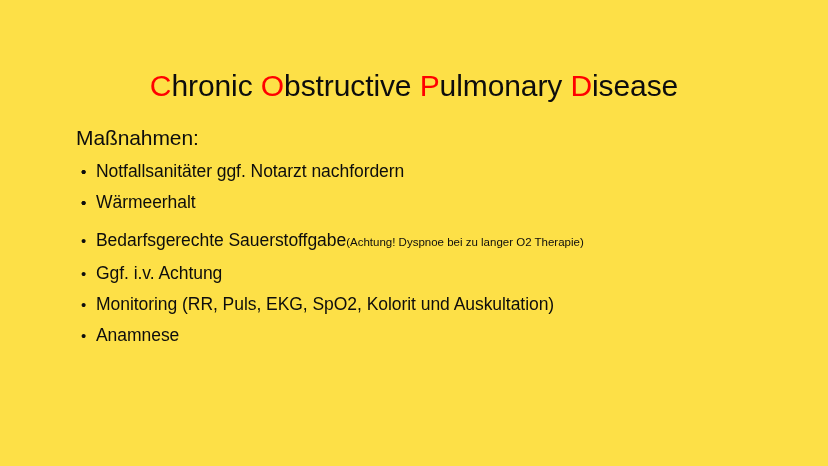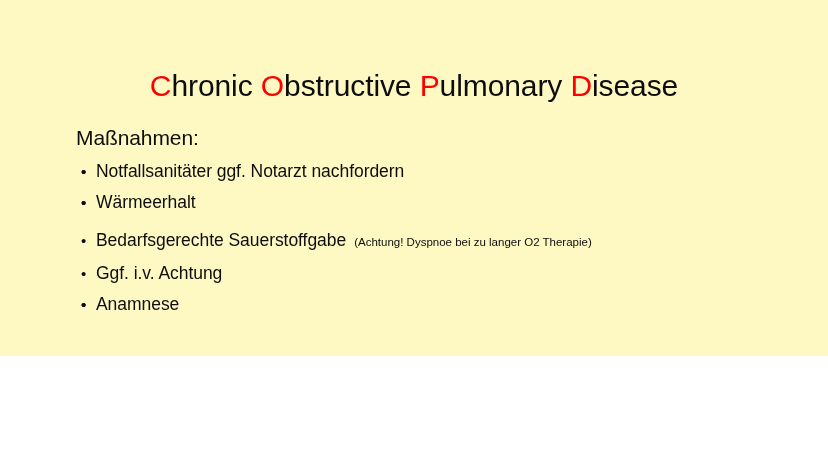--- a/index.html
+++ b/index.html
@@ -11,22 +11,22 @@
     height: 466px;
     background: #ffffff;
     font-family: "Liberation Sans", sans-serif;
     color: #0d0d0d;
     overflow: hidden;
   }
 
   .slide {
     position: relative;
     width: 828px;
-    height: 356px;
-    background: #fef9c3;
+    height: 466px;
+    background: #fde047;
     box-sizing: border-box;
   }
 
   
   .slide-title {
     position: absolute;
     left: 0;
     right: 0;
     top: 48px;
     text-align: center;
@@ -85,21 +85,21 @@
 
   
   .bullet-item.spaced-above {
     margin-top: 7px;
   }
 
   .bullet-note {
     font-size: 11.5px;
     line-height: 31px;
     color: #0d0d0d;
-    padding-left: 8px;
+    padding-left: 0;
     letter-spacing: 0;
   }
 </style>
 </head>
 <body>
 
 <div class="slide">
 
   <h1 class="slide-title">
     <span class="cap">C</span><span>hronic </span><span class="cap">O</span><span>bstructive </span><span class="cap">P</span><span>ulmonary </span><span class="cap">D</span><span>isease</span>
@@ -134,20 +134,21 @@
         <span>Bedarfsgerechte Sauerstoffgabe</span><span class="bullet-note">(Achtung! Dyspnoe bei zu langer O2 Therapie)</span>
       </li>
 
       <li class="bullet-item">
         <span class="bullet-dot">•</span>
         <span>Ggf. i.v. Achtung</span>
       </li>
 
       <li class="bullet-item">
         <span class="bullet-dot">•</span>
+        <span>Monitoring (RR, Puls, EKG, SpO2, Kolorit und Auskultation)</span>
       </li>
 
       <li class="bullet-item">
         <span class="bullet-dot">•</span>
         <span>Anamnese</span>
       </li>
 
     </ul>
   </div>
 </div>

